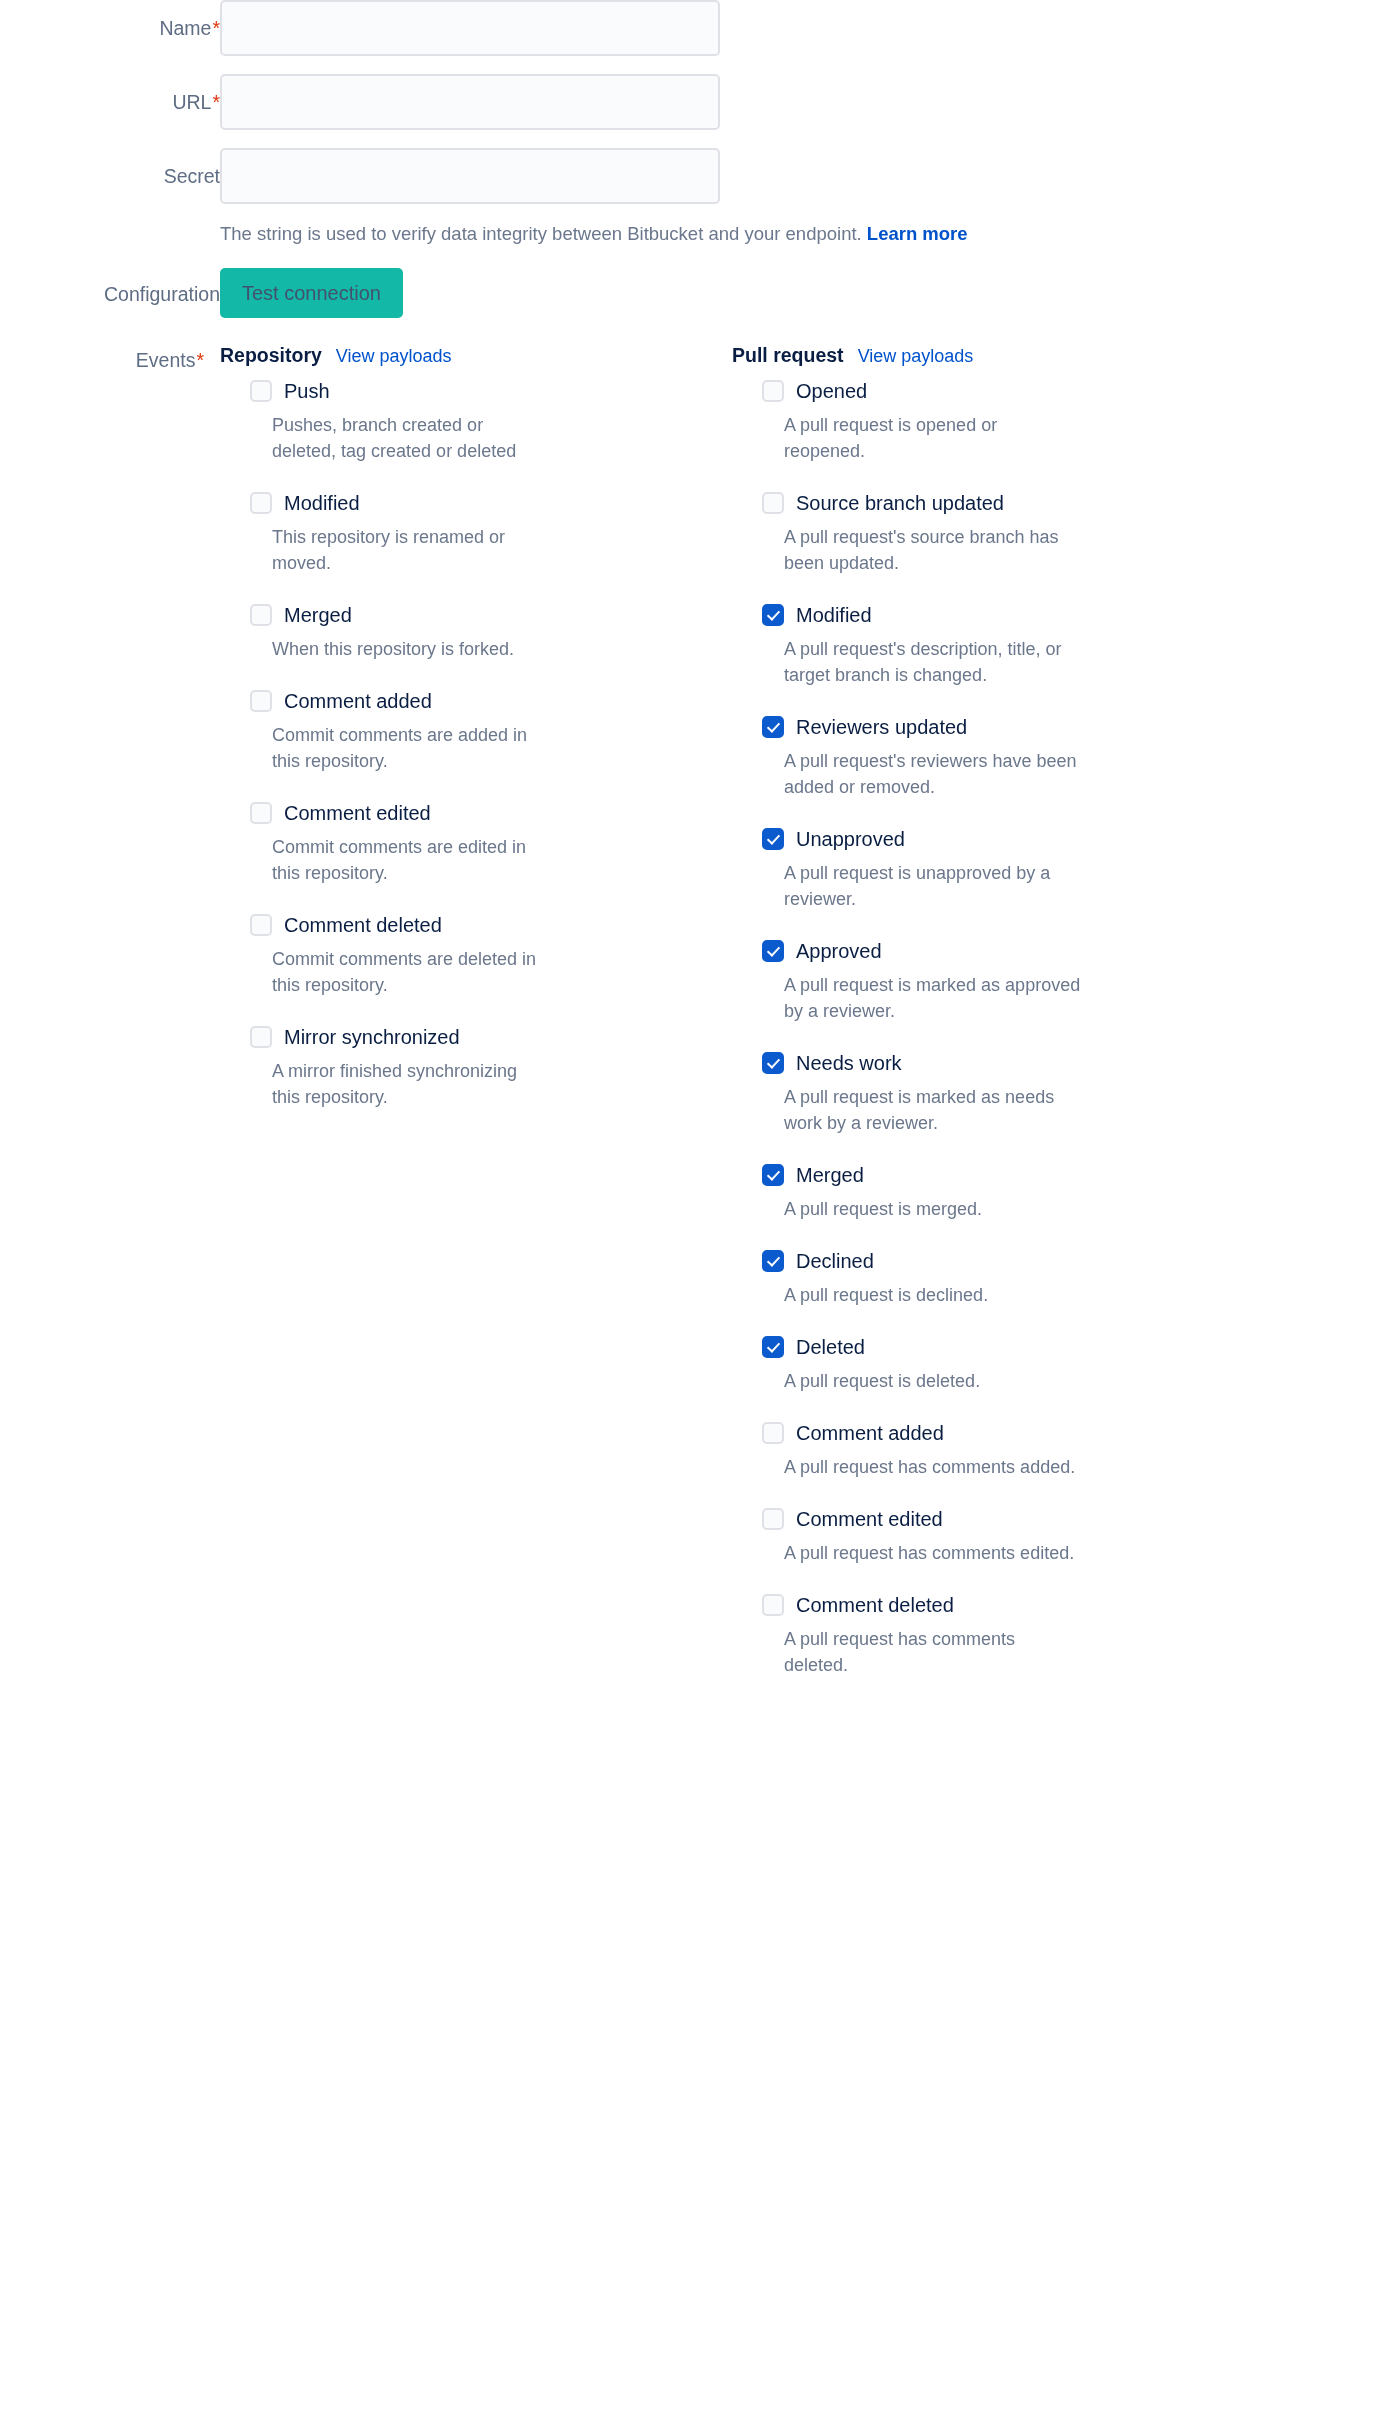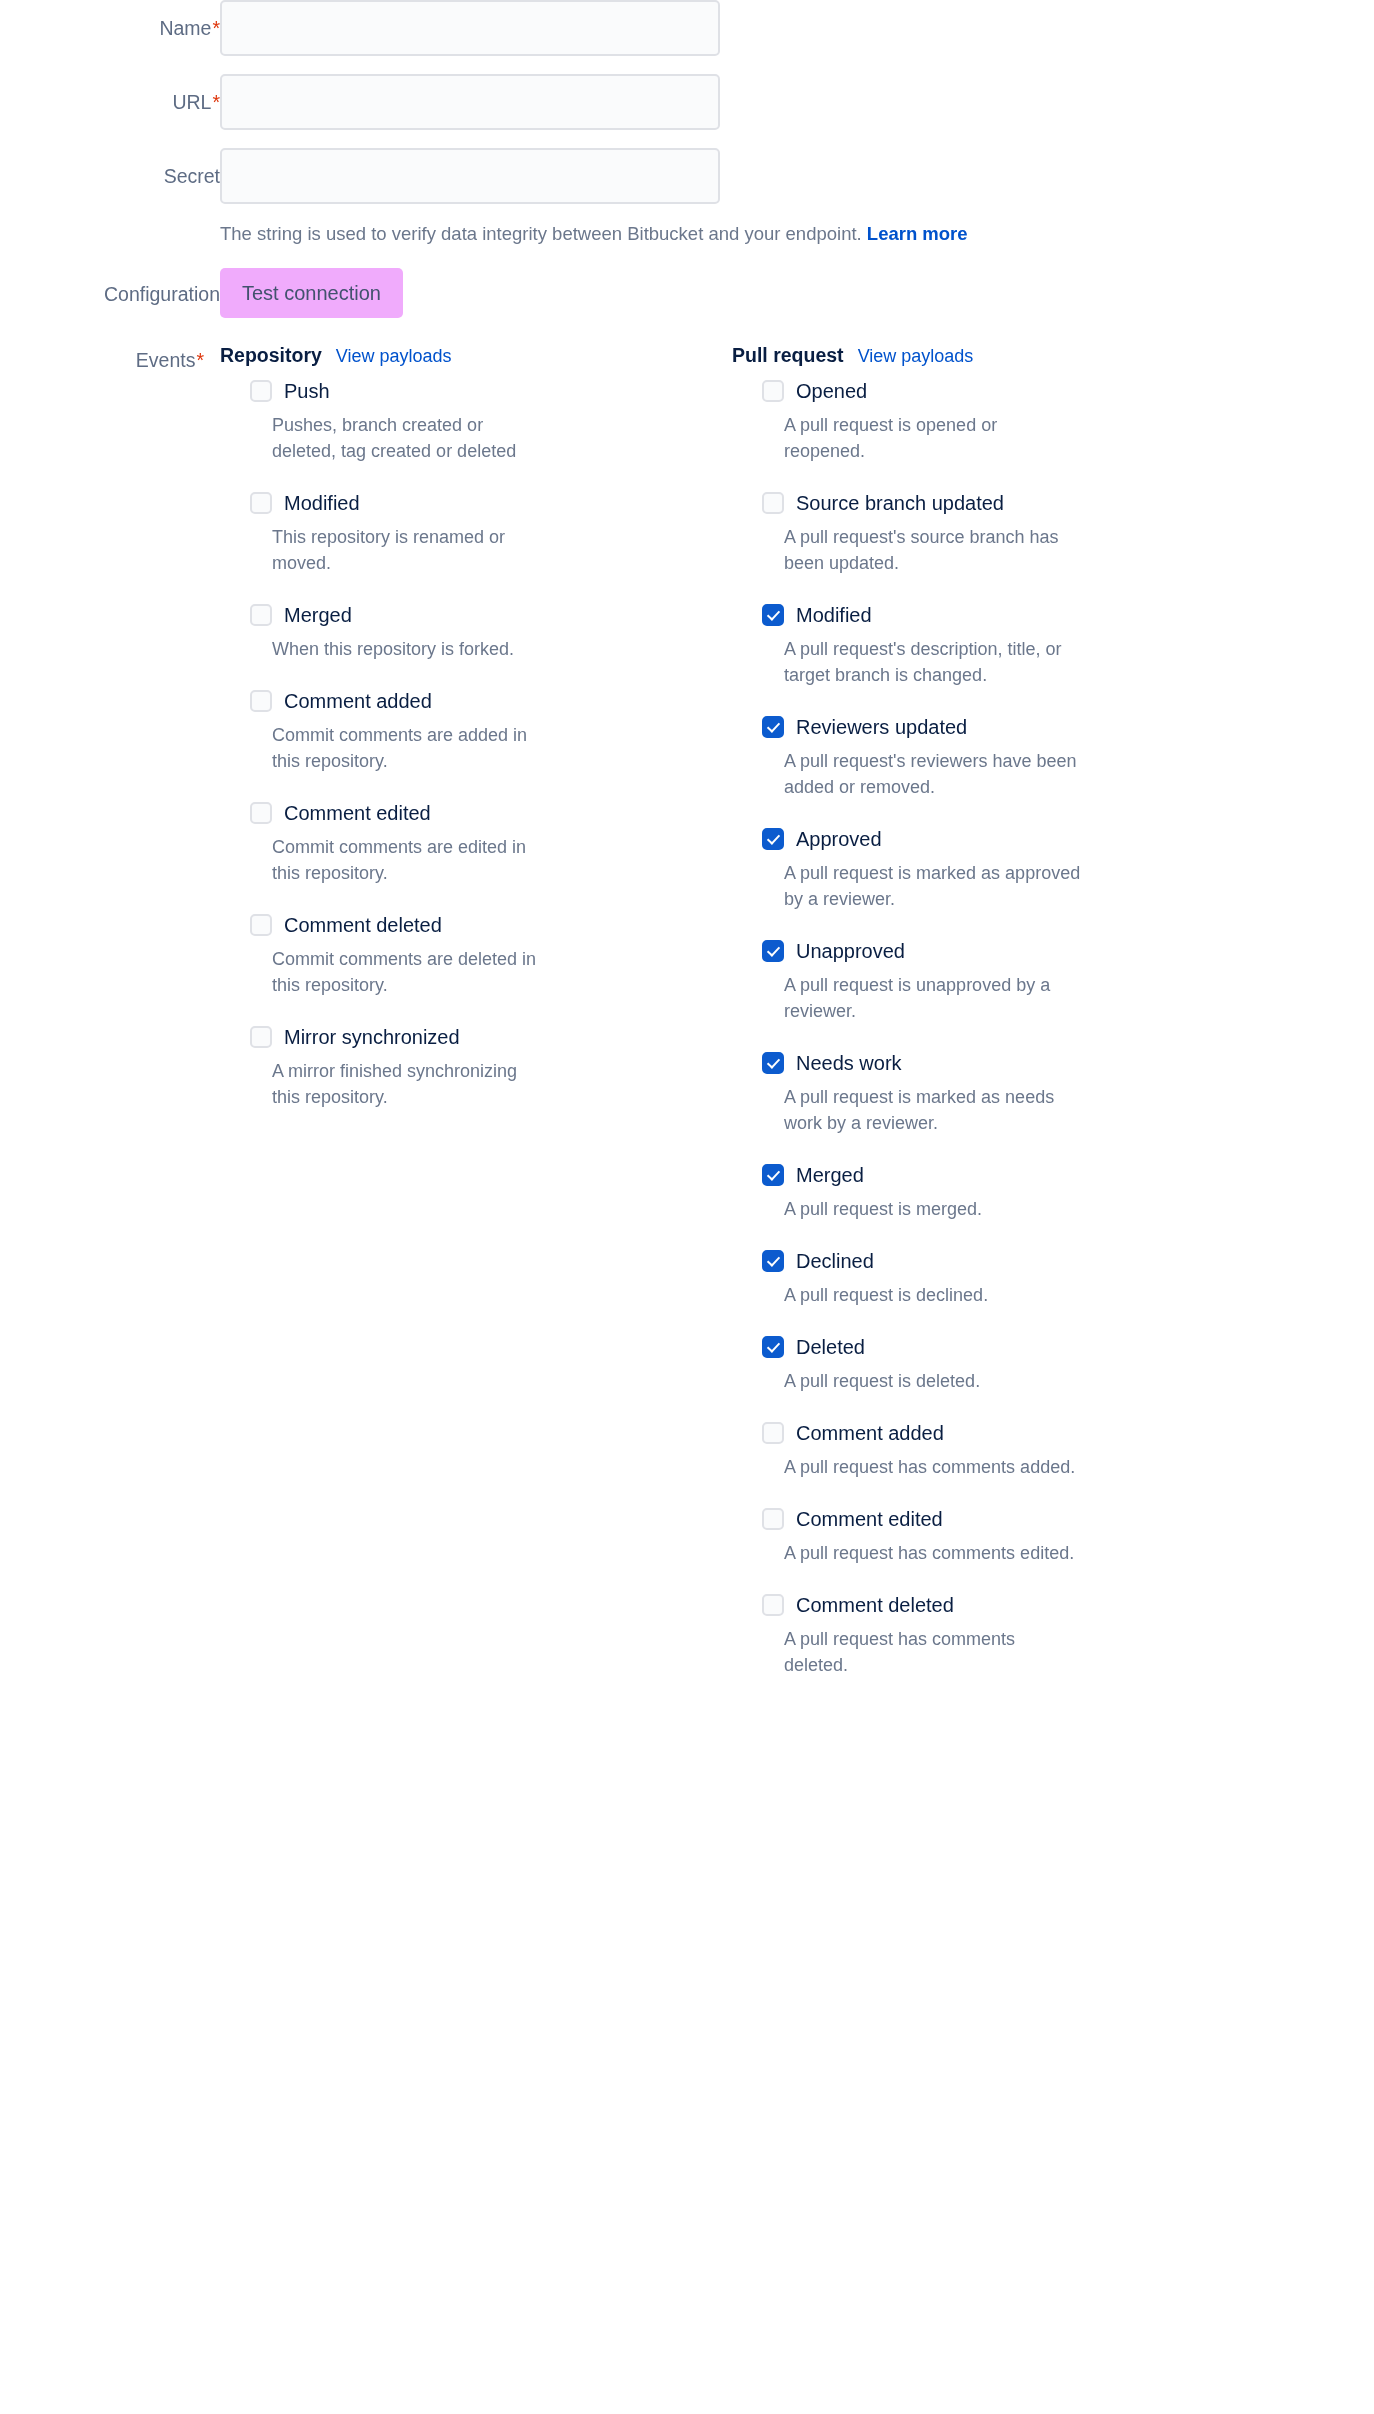--- a/index.html
+++ b/index.html
@@ -82,21 +82,21 @@
 
   
   .config-row {
     display: flex;
     align-items: flex-start;
     margin-top: 22px;
     margin-bottom: 26px;
   }
   .btn {
     display: inline-block;
-    background: #f0abfc;
+    background: #14b8a6;
     border: none;
     border-radius: 5px;
     color: #42526E;
     font-family: "Liberation Sans", sans-serif;
     font-size: 20px;
     line-height: 24px;
     padding: 13px 22px;
     cursor: pointer;
   }
 
@@ -327,30 +327,30 @@
           <div class="evt">
             <div class="evt-top">
               <span class="cb checked" role="checkbox" aria-checked="true"></span>
               <span class="evt-label">Reviewers updated</span>
             </div>
             <div class="evt-desc">A pull request's reviewers have been added or removed.</div>
           </div>
           <div class="evt">
             <div class="evt-top">
               <span class="cb checked" role="checkbox" aria-checked="true"></span>
+              <span class="evt-label">Unapproved</span>
+            </div>
+            <div class="evt-desc">A pull request is unapproved by a reviewer.</div>
+          </div>
+          <div class="evt">
+            <div class="evt-top">
+              <span class="cb checked" role="checkbox" aria-checked="true"></span>
               <span class="evt-label">Approved</span>
             </div>
             <div class="evt-desc">A pull request is marked as approved by a reviewer.</div>
-          </div>
-          <div class="evt">
-            <div class="evt-top">
-              <span class="cb checked" role="checkbox" aria-checked="true"></span>
-              <span class="evt-label">Unapproved</span>
-            </div>
-            <div class="evt-desc">A pull request is unapproved by a reviewer.</div>
           </div>
           <div class="evt">
             <div class="evt-top">
               <span class="cb checked" role="checkbox" aria-checked="true"></span>
               <span class="evt-label">Needs work</span>
             </div>
             <div class="evt-desc">A pull request is marked as needs work by a reviewer.</div>
           </div>
           <div class="evt">
             <div class="evt-top">

